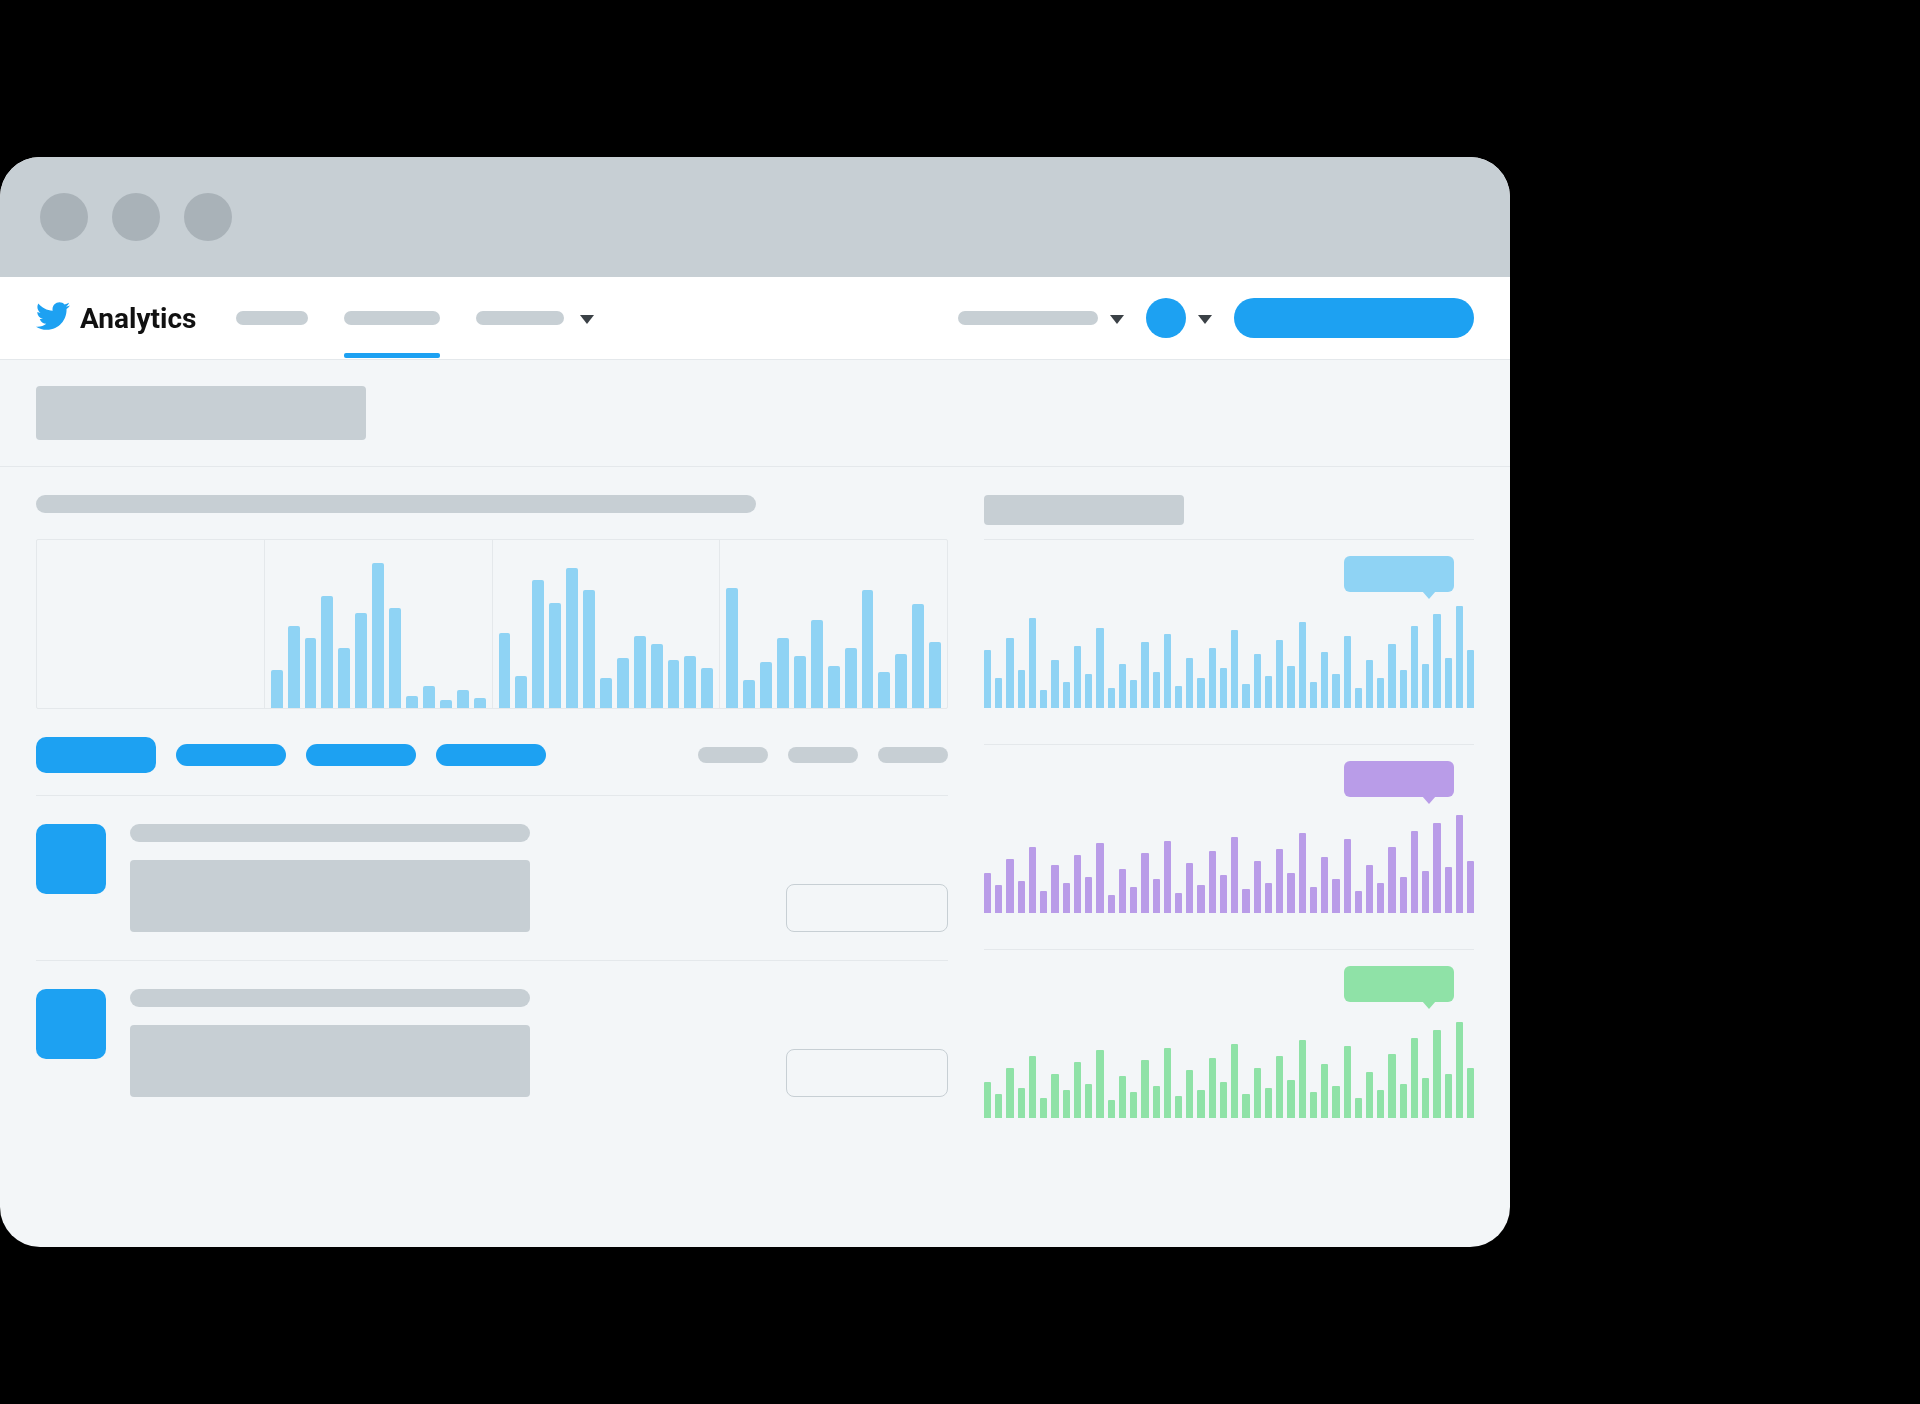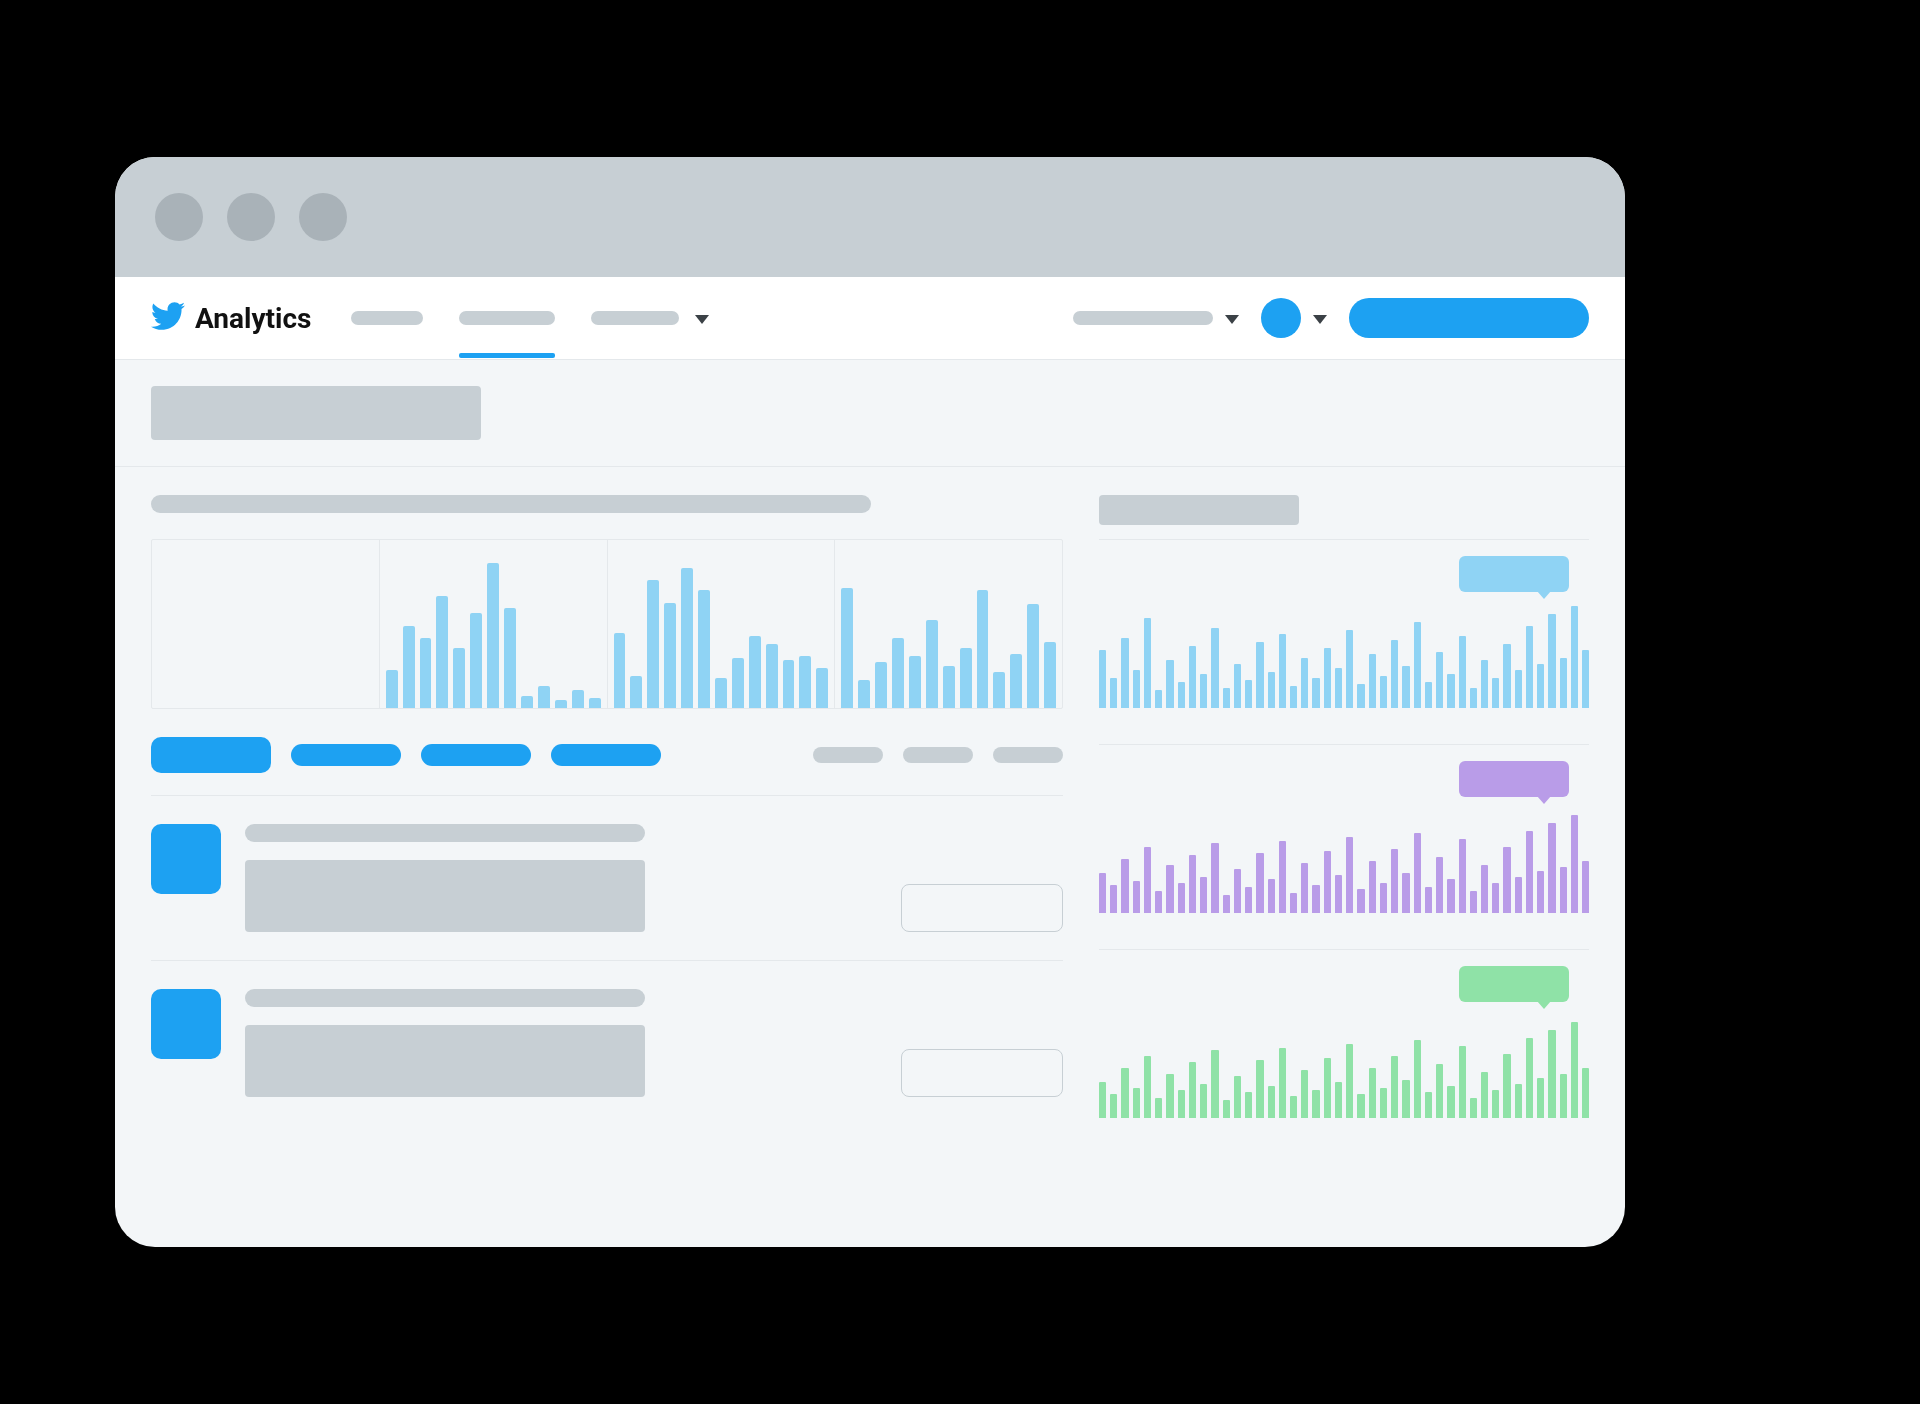--- a/index.html
+++ b/index.html
@@ -1,16 +1,16 @@
 <!DOCTYPE html>
 <html><head>
 <meta charset="utf-8">
 <style>
   html,body{margin:0;padding:0;background:#000;font-family:-apple-system,BlinkMacSystemFont,"Segoe UI",Roboto,Helvetica,Arial,sans-serif;}
-  .stage{width:1740px;height:1404px;display:flex;align-items:center;justify-content:center;}
+  .stage{width:1740px;height:1404px;display:flex;align-items:center;justify-content:flex-start;}
   .window{width:1510px;height:1090px;background:#F3F6F8;border-radius:40px;overflow:hidden;display:flex;flex-direction:column;box-shadow:0 0 0 1px rgba(0,0,0,0.02);}
   .titlebar{height:120px;background:#C7CFD4;display:flex;align-items:center;padding-left:40px;gap:24px;flex:0 0 auto;}
   .dot{width:48px;height:48px;border-radius:50%;background:#A9B2B8;}
   .topnav{height:82px;background:#fff;border-bottom:1px solid #E4E8EB;display:flex;align-items:center;padding:0 36px;flex:0 0 auto;}
   .brand{display:flex;align-items:center;gap:10px;margin-right:40px;}
   .brand svg{width:34px;height:34px;fill:#1DA1F2;}
   .brand-text{font-weight:700;font-size:28px;color:#111;}
   .nav-items{display:flex;align-items:center;gap:36px;}
   .nav-pill{height:14px;border-radius:7px;background:#C7CFD4;}
   .nav-item{display:flex;flex-direction:column;align-items:center;gap:8px;position:relative;}

